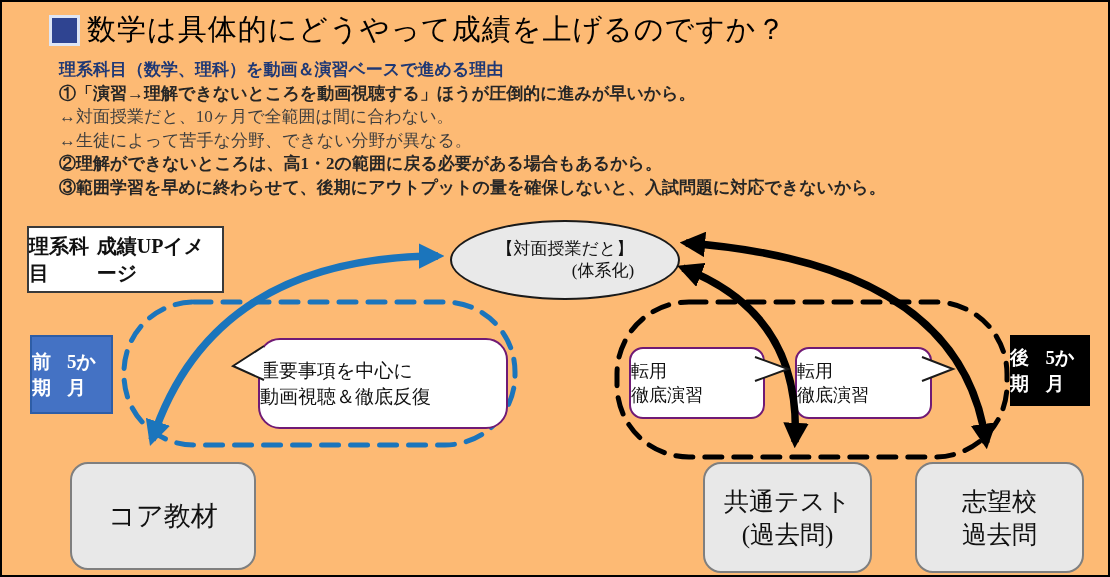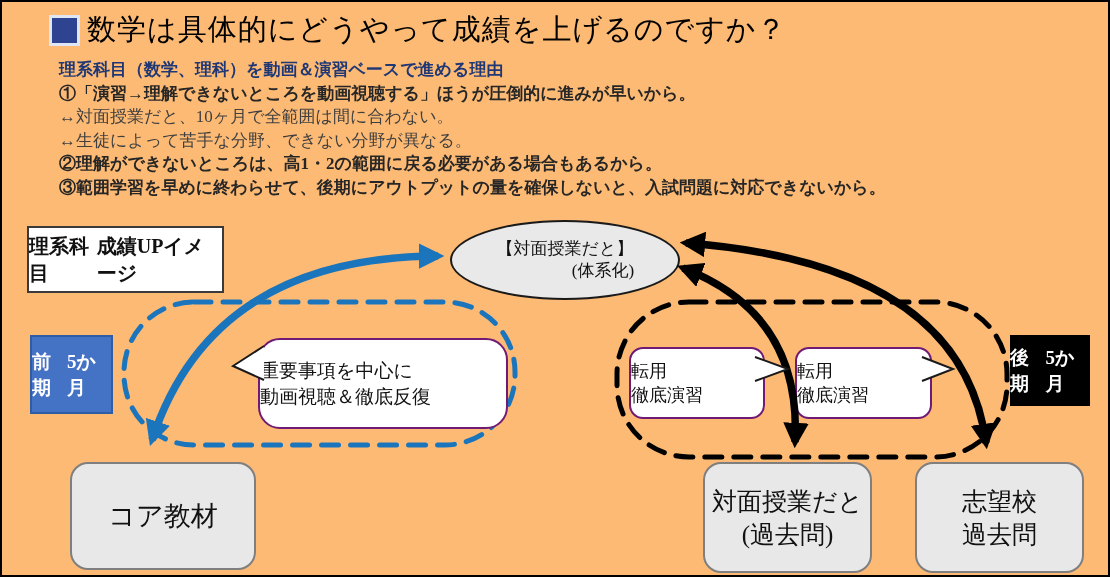--- a/index.html
+++ b/index.html
@@ -104,21 +104,21 @@
   </div>
   <div class="abs bubble bubble-t2">
     <div>転用</div>
     <div>徹底演習</div>
   </div>
 
   <div class="abs gbox gbox-core">
     <div>コア教材</div>
   </div>
   <div class="abs gbox gbox-kyotsu">
-    <div>対面授業だと</div>
+    <div>共通テスト</div>
     <div>(過去問)</div>
   </div>
   <div class="abs gbox gbox-shibou">
     <div>志望校</div>
     <div>過去問</div>
   </div>
 
   <svg id="arrows-layer" class="layer" viewBox="0 0 1106 573">
     <defs>
       <marker id="head-blue" viewBox="0 0 10 10" refX="7.5" refY="5" markerWidth="3.4" markerHeight="3.4" orient="auto-start-reverse">

